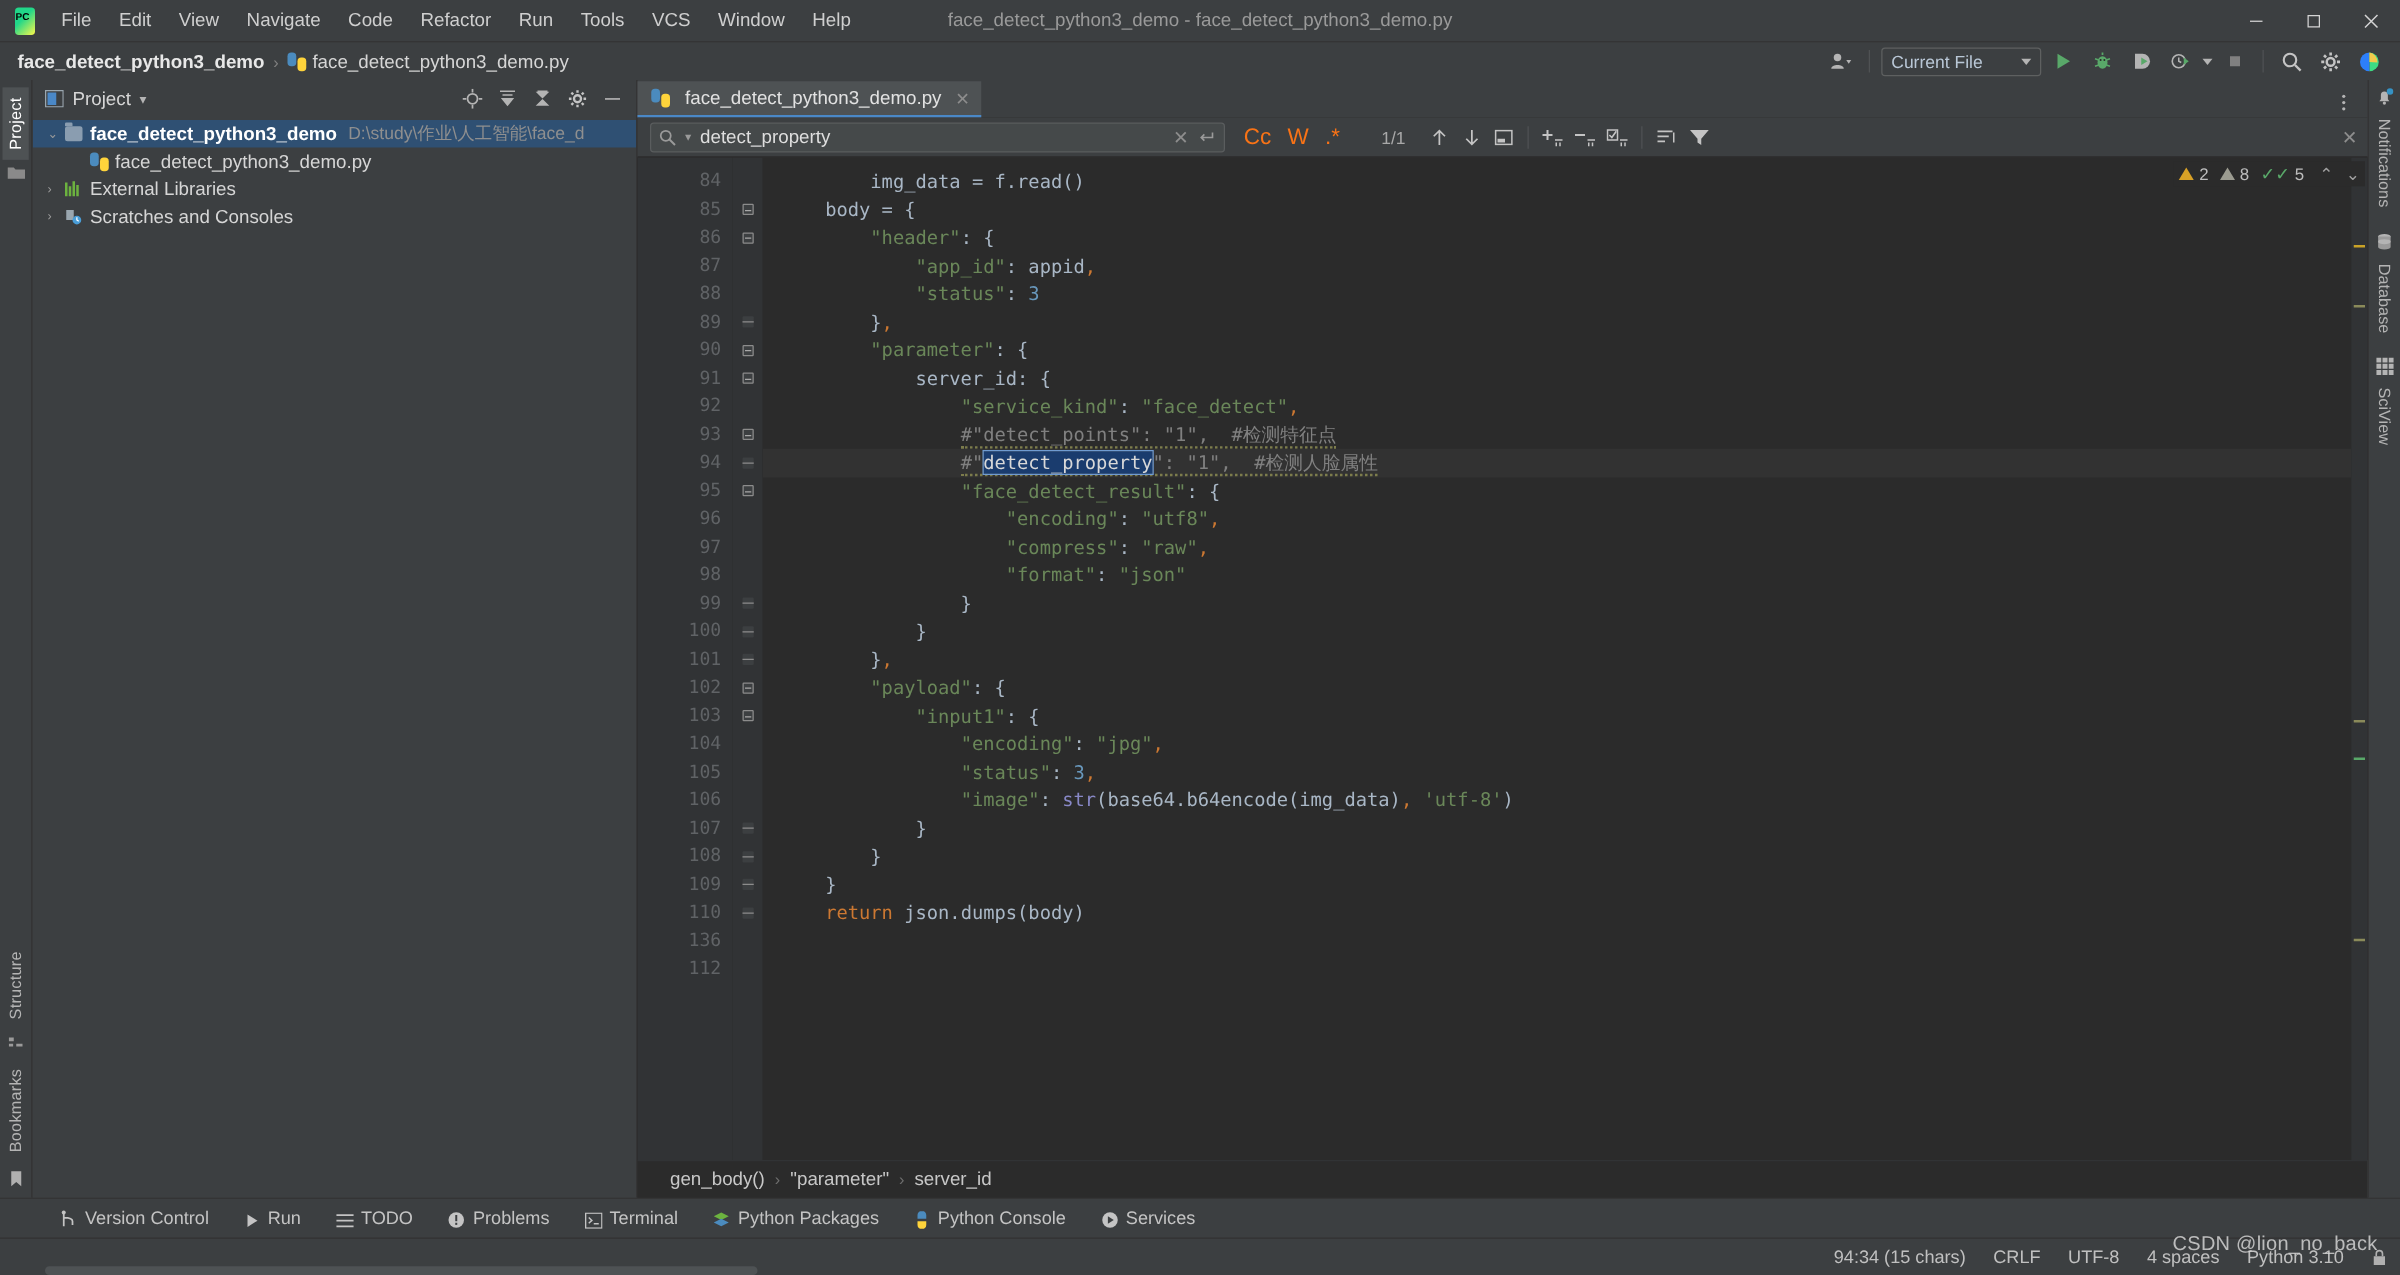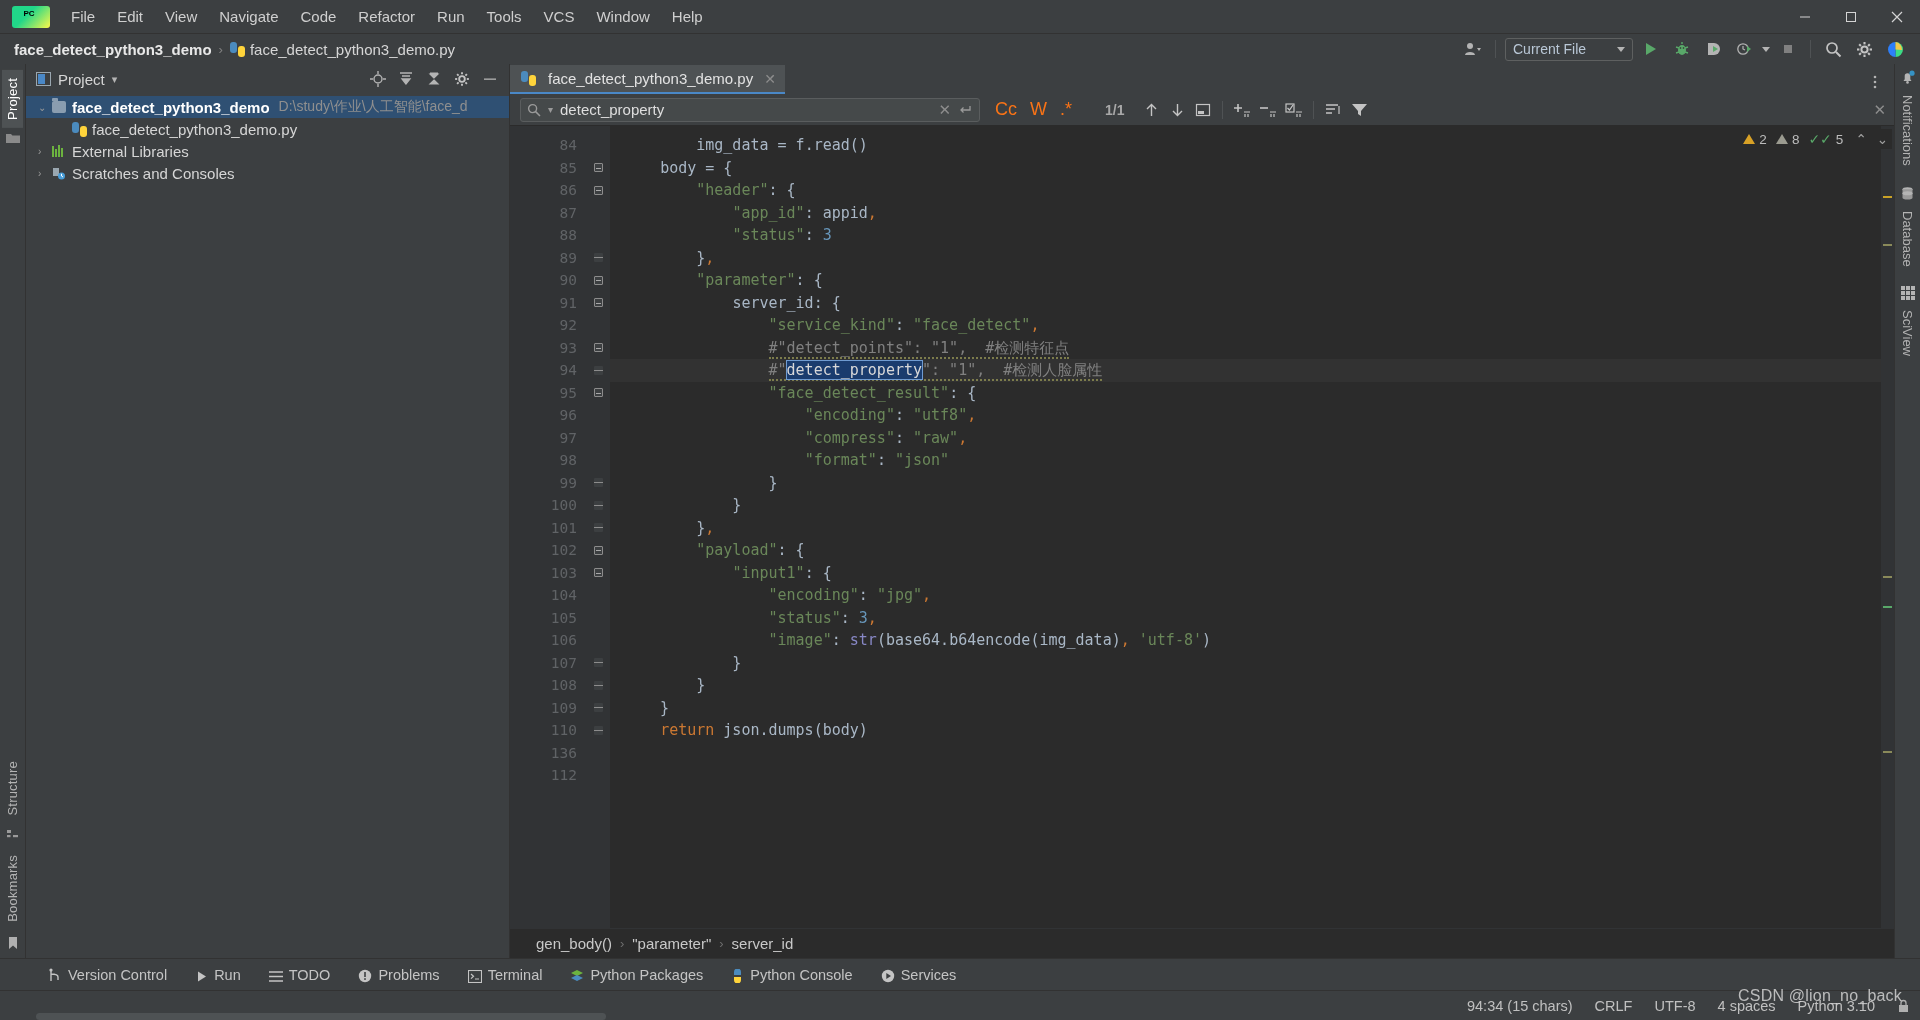--- a/index.html
+++ b/index.html
@@ -12,21 +12,21 @@
     -webkit-font-smoothing:antialiased;
   }
   .app { position:relative; width:1920px; height:1020px; background:#3c3f41; }
 
   
   .titlebar {
     height:34px; background:#3c3f41; display:flex; align-items:center;
     border-bottom:1px solid #323232; position:relative;
   }
   .pc-logo {
-    width:38px; height:22px; margin-left:12px; margin-right:10px;
+    width:16px; height:22px; margin-left:12px; margin-right:10px;
     border-radius:3px; position:relative;
     background:linear-gradient(135deg,#21d789 0%,#21d789 40%,#fcf84a 100%);
     display:flex; align-items:center; justify-content:center;
     font-size:8px; font-weight:bold; color:#000;
   }
   .pc-logo span { position:relative; top:-3px; left:-2px; font-size:8px; }
   .menubar { display:flex; align-items:center; gap:0px; }
   .menu-item {
     padding:4px 11px; font-size:15px; color:#cfcfcf; cursor:default;
   }
@@ -135,21 +135,21 @@
     padding-left:10px; gap:0px; border-bottom:1px solid #2b2b2b; position:relative;
   }
   .find-input-wrap {
     display:flex; align-items:center; gap:7px; background:#45494a;
     height:24px; border:1px solid #5a5d5e; border-radius:3px; padding:0 6px;
     width:460px;
   }
   .find-text { color:#dedede; font-size:15px; flex:1; }
   .find-tools { display:flex; align-items:center; gap:3px; color:#9a9a9a; font-size:14px; }
   .cc { color:#f97316; font-size:18px; padding:2px 5px; border-radius:3px; }
-  .match-count { color:#a8a8a8; font-size:14px; margin:0 14px 0 28px;font-weight:bold; }
+  .match-count { color:#a8a8a8; font-size:14px; margin:0 14px 0 28px; }
   .fsep { width:1px; height:18px; background:#4f5254; margin:0 6px; }
 
   
   .code-wrap { flex:1; display:flex; position:relative; background:#2b2b2b; overflow:hidden; }
   .gutter {
     width:76px; background:#313335; text-align:right; padding-top:8px;
     font-family:"DejaVu Sans Mono", monospace; font-size:14.5px; color:#606366;
     flex:none; user-select:none;
   }
   .gline { height:22.5px; line-height:22.5px; padding-right:9px; }
@@ -245,20 +245,21 @@
       <div class="menu-item">View</div>
       <div class="menu-item">Navigate</div>
       <div class="menu-item">Code</div>
       <div class="menu-item">Refactor</div>
       <div class="menu-item">Run</div>
       <div class="menu-item">Tools</div>
       <div class="menu-item">VCS</div>
       <div class="menu-item">Window</div>
       <div class="menu-item">Help</div>
     </div>
+    <div class="win-title">face_detect_python3_demo - face_detect_python3_demo.py</div>
     <div class="win-btns">
       <div class="win-btn">
         <svg width="12" height="12" viewBox="0 0 12 12">
             <rect x="1" y="5.5" width="10" height="1" fill="#d4d4d4"></rect>
           </svg>
       </div>
       <div class="win-btn">
         <svg width="12" height="12" viewBox="0 0 12 12">
             <rect x="1.5" y="1.5" width="9" height="9" fill="none" stroke="#d4d4d4" stroke-width="1"></rect>
           </svg>

